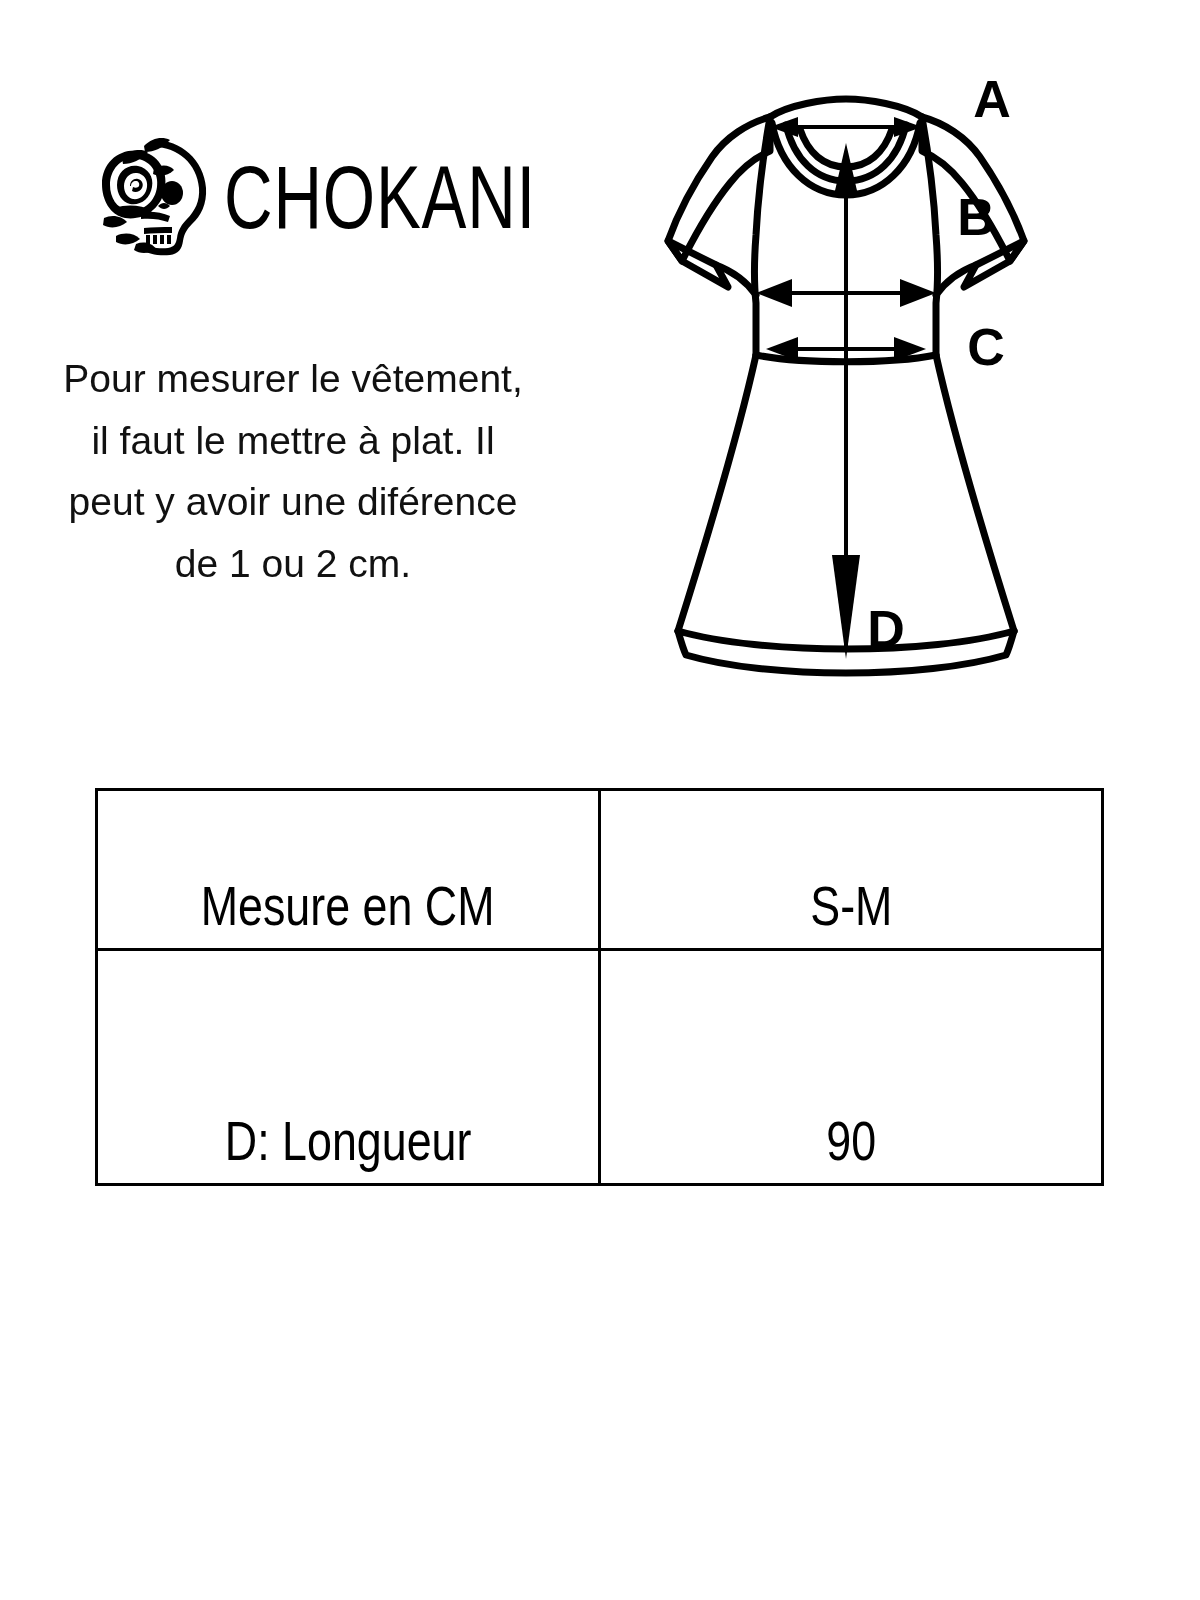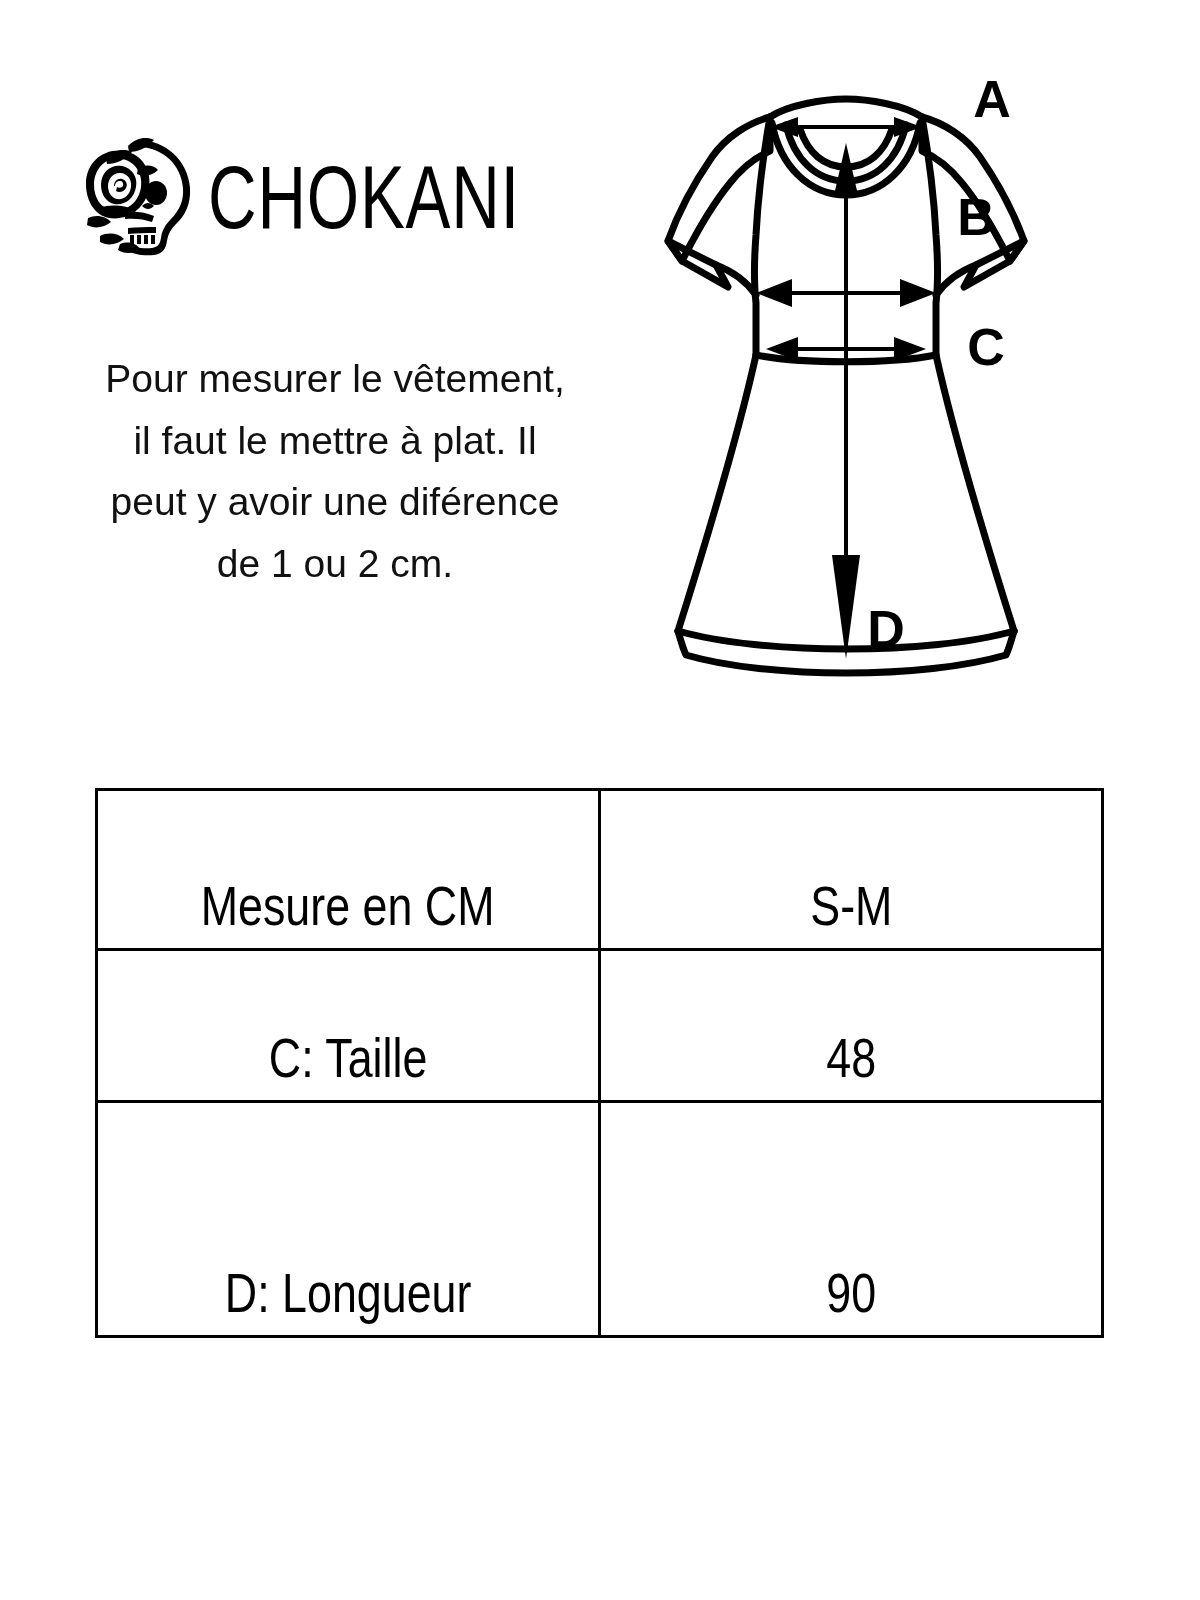--- a/index.html
+++ b/index.html
@@ -12,21 +12,21 @@
     height: 1600px;
     position: relative;
     font-family: "Liberation Sans", sans-serif;
     color: #000000;
     overflow: hidden;
   }
 
   
   #brand-block {
     position: absolute;
-    left: 70px;
+    left: 86px;
     top: 118px;
     width: 430px;
     height: 160px;
     display: flex;
     align-items: center;
   }
   #brand-mark {
     width: 132px;
     height: 132px;
     flex: 0 0 auto;
@@ -48,21 +48,20 @@
     position: absolute;
     left: 58px;
     top: 348px;
     width: 470px;
     text-align: center;
     font-family: "Liberation Sans", sans-serif;
     font-size: 39px;
     line-height: 1.58;
     font-weight: 400;
     color: #111111;
-    margin-left: 42px;
   }
 
   
   #garment-diagram {
     position: absolute;
     left: 620px;
     top: 55px;
     width: 460px;
     height: 650px;
   }
@@ -237,23 +236,19 @@
   <table id="size-table">
     <colgroup>
       <col class="c-label">
       <col class="c-value">
     </colgroup>
     <tbody>
       <tr class="r-head">
         <td><span class="cell-text">Mesure en CM</span></td>
         <td><span class="cell-text">S-M</span></td>
       </tr>
-      <tr class="r-c">
-        <td><span class="cell-text">C: Taille</span></td>
-        <td><span class="cell-text">48</span></td>
-      </tr>
       <tr class="r-d">
         <td><span class="cell-text">D: Longueur</span></td>
         <td><span class="cell-text">90</span></td>
       </tr>
     </tbody>
   </table>
 </div>
 
 </body></html>

